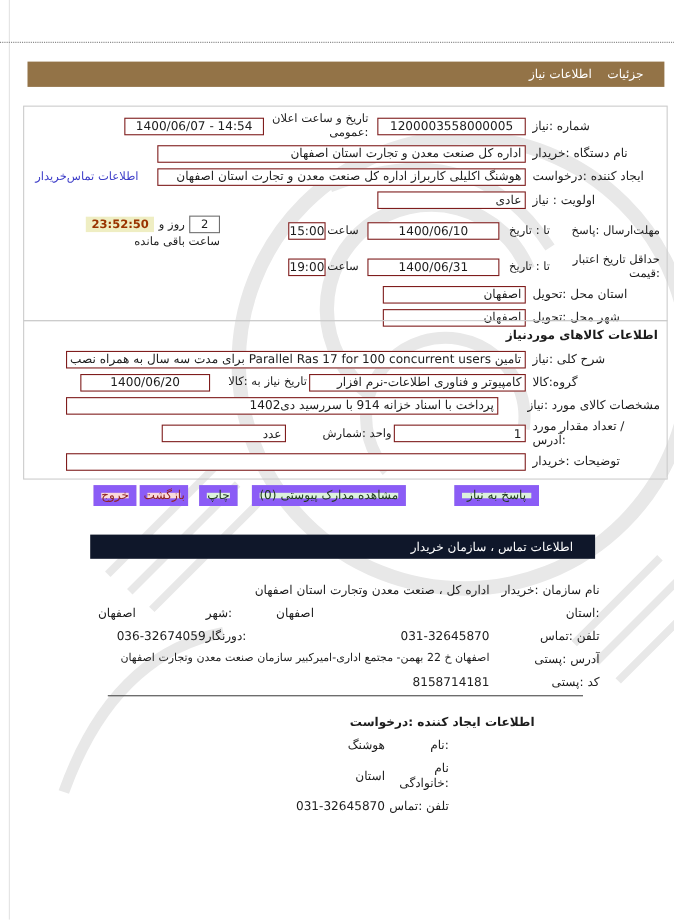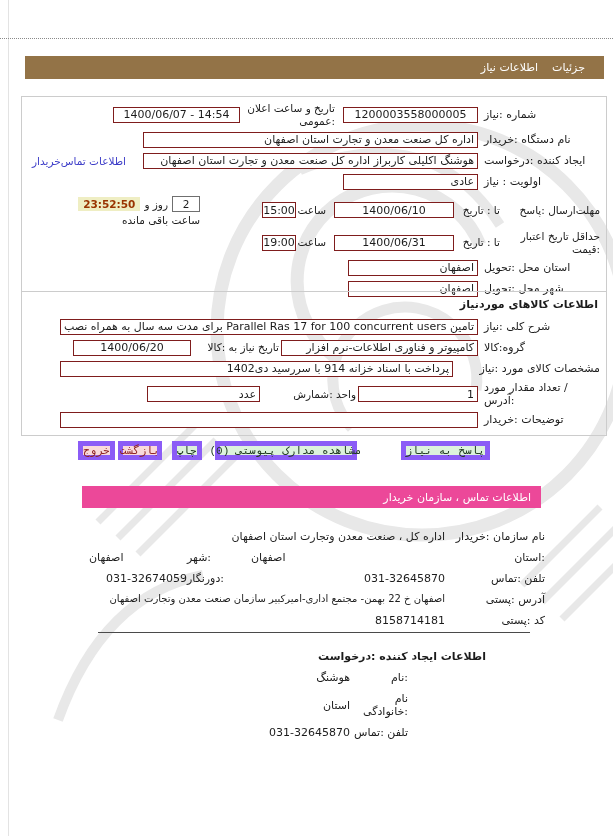--- a/index.html
+++ b/index.html
@@ -12,22 +12,22 @@
   .dotted-sep{position:absolute;top:38px;left:0;width:613px;border-top:1px dotted #8a8a8a;}
   
   .wm{position:absolute;top:0;left:0;z-index:0;pointer-events:none;}
   
   .tabsbar{
     position:absolute;top:56px;left:25px;width:579px;height:23px;background:#937347;
     display:flex;align-items:center;gap:14px;padding:0 19px;box-sizing:border-box;color:#fff;z-index:2;
   }
   .tabsbar .tab{cursor:pointer;white-space:nowrap;}
   .bar2{
-    position:absolute;top:486px;left:82px;width:459px;height:22px;background:#ec4899;
-    display:flex;align-items:center;padding:0 10px;box-sizing:border-box;color:#fff;z-index:2;white-space:nowrap;
+    position:absolute;top:486px;left:82px;width:459px;height:22px;background:#0f172a;
+    display:flex;align-items:center;padding:0 20px;box-sizing:border-box;color:#fff;z-index:2;white-space:nowrap;
   }
   
   .box{position:absolute;left:21px;width:586px;border:1px solid #cccccc;box-sizing:border-box;
        padding:5px 6px 0 6px;z-index:1;background:transparent;}
   .box1{top:96px;height:196px;}
   .box2{top:291px;height:145px;}
   .row{display:flex;align-items:center;margin-bottom:4px;min-height:17px;}
   .row.tall{min-height:25px;}
   .lbl{flex:0 0 auto;width:122px;text-align:left;padding-left:6px;box-sizing:border-box;line-height:1.2;}
   .lbl-narrow{flex:0 0 auto;width:100px;text-align:right;padding-left:4px;box-sizing:border-box;line-height:1.2;font-size:10.5px;}
@@ -41,22 +41,22 @@
   .ltr{direction:ltr;unicode-bidi:embed;}
   .link{color:#3d3dc8;cursor:pointer;white-space:nowrap;margin-inline-start:auto;margin-inline-end:4px;font-size:10.5px;}
   
   .countdown{display:flex;flex-wrap:wrap;align-items:center;width:172px;margin-inline-start:auto;
              column-gap:4px;row-gap:2px;font-size:10.5px;align-self:flex-start;margin-top:2px;}
   .cd-days{width:26px;height:14px;border:1px solid #6f6f6f;background:#fff;text-align:center;line-height:14px;}
   .cd-time{background:#efeec3;color:#993300;height:14px;line-height:14px;padding:0 5px;font-weight:bold;}
   .sec-header{font-weight:bold;margin:1px 2px 7px 0;}
   
   .btns{position:absolute;top:441px;left:85px;width:405px;height:19px;display:flex;align-items:center;z-index:2;}
-  .btn{height:19px;border:5px solid #8b5cf6;box-sizing:border-box;display:flex;align-items:center;
-       justify-content:center;cursor:pointer;white-space:nowrap;font-size:11px;font-family:Liberation Mono, monospace;}
+  .btn{height:19px;border:7px solid #8b5cf6;box-sizing:border-box;display:flex;align-items:center;
+       justify-content:center;cursor:pointer;white-space:nowrap;font-size:11px;}
   .btn-green{background:#dcf2dc;color:#223c22;}
   .btn-pink{background:#f9dada;color:#8f2424;}
   
   .contact{position:absolute;top:530px;right:68px;width:482px;z-index:1;}
   .crow{display:flex;align-items:flex-start;margin-bottom:8px;min-height:13px;}
   .clbl{flex:0 0 auto;width:100px;text-align:right;}
   .cval1{flex:0 0 auto;width:200px;text-align:left;padding-left:6px;box-sizing:border-box;white-space:nowrap;}
   .clbl2{flex:0 0 auto;width:58px;text-align:left;}
   .cval2{flex:0 0 auto;width:98px;text-align:left;box-sizing:border-box;}
   .addr{font-size:10px;white-space:nowrap;}
@@ -210,21 +210,21 @@
   <div class="crow">
     <div class="clbl">:استان</div>
     <div class="cval1">اصفهان</div>
     <div class="clbl2">:شهر</div>
     <div class="cval2">اصفهان</div>
   </div>
   <div class="crow">
     <div class="clbl">تلفن :تماس</div>
     <div class="cval1 ltr" style="text-align:right">031-32645870</div>
     <div class="clbl2">:دورنگار</div>
-    <div class="cval2 ltr" style="text-align:right">031-32674059</div>
+    <div class="cval2 ltr" style="text-align:right">036-32674059</div>
   </div>
   <div class="crow">
     <div class="clbl">آدرس :پستی</div>
     <div class="cval1 addr" style="width:330px">اصفهان خ 22 بهمن- مجتمع اداری-امیرکبیر سازمان صنعت معدن وتجارت اصفهان</div>
   </div>
   <div class="crow">
     <div class="clbl">کد :پستی</div>
     <div class="cval1 ltr" style="text-align:right">8158714181</div>
   </div>
 </div>

